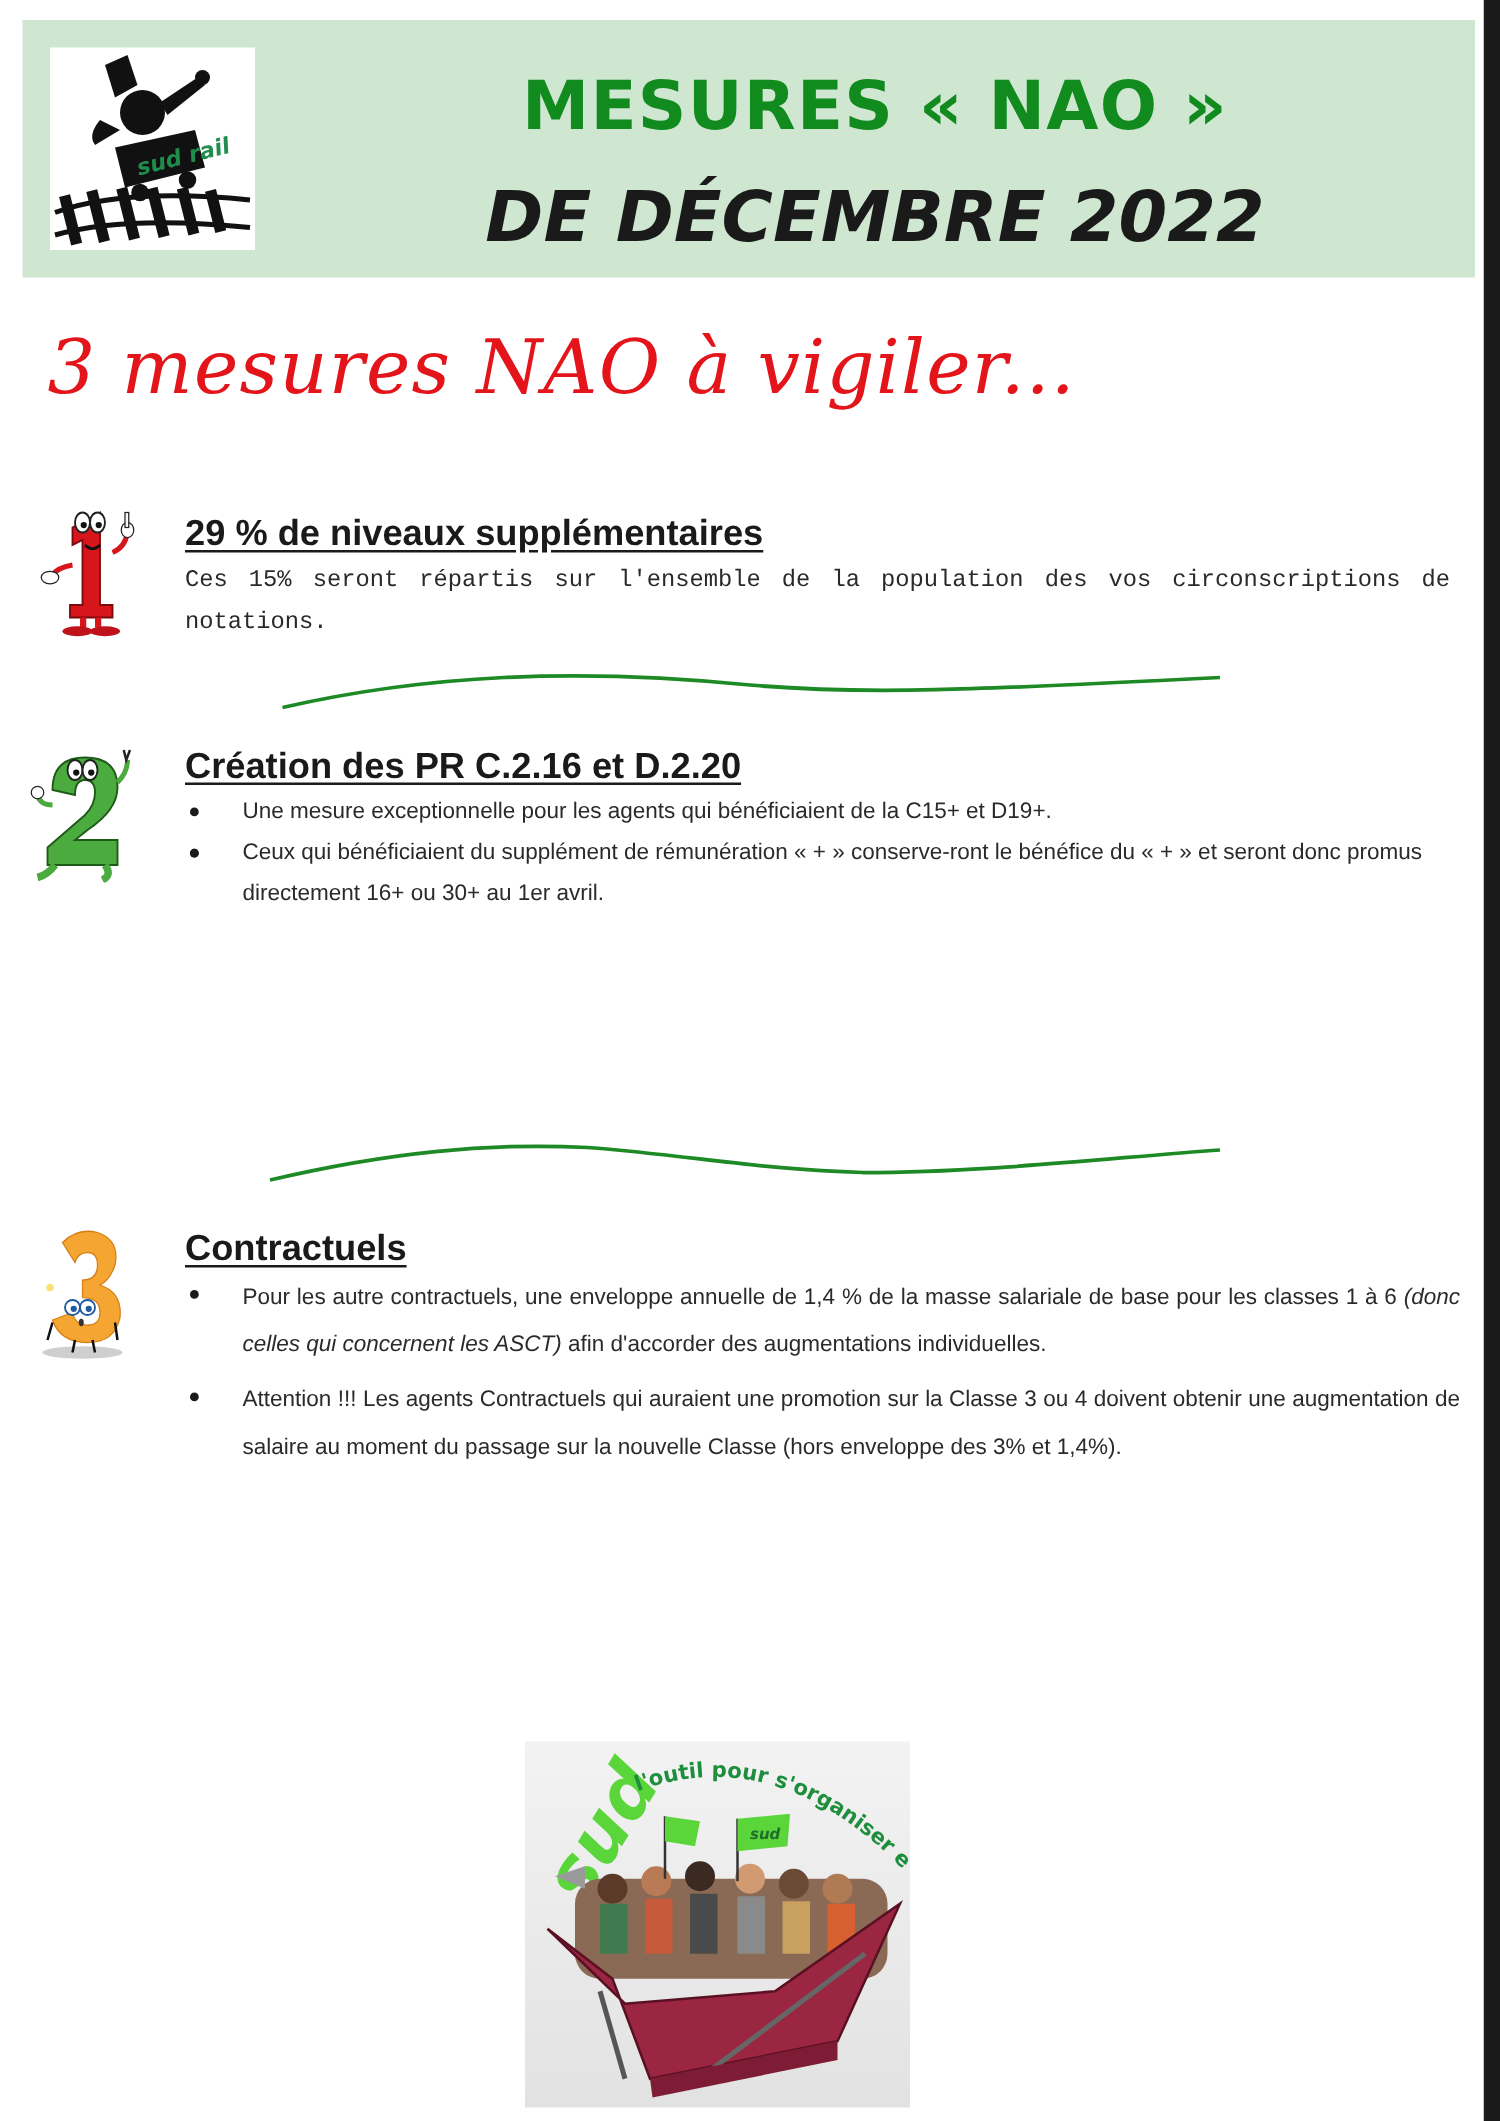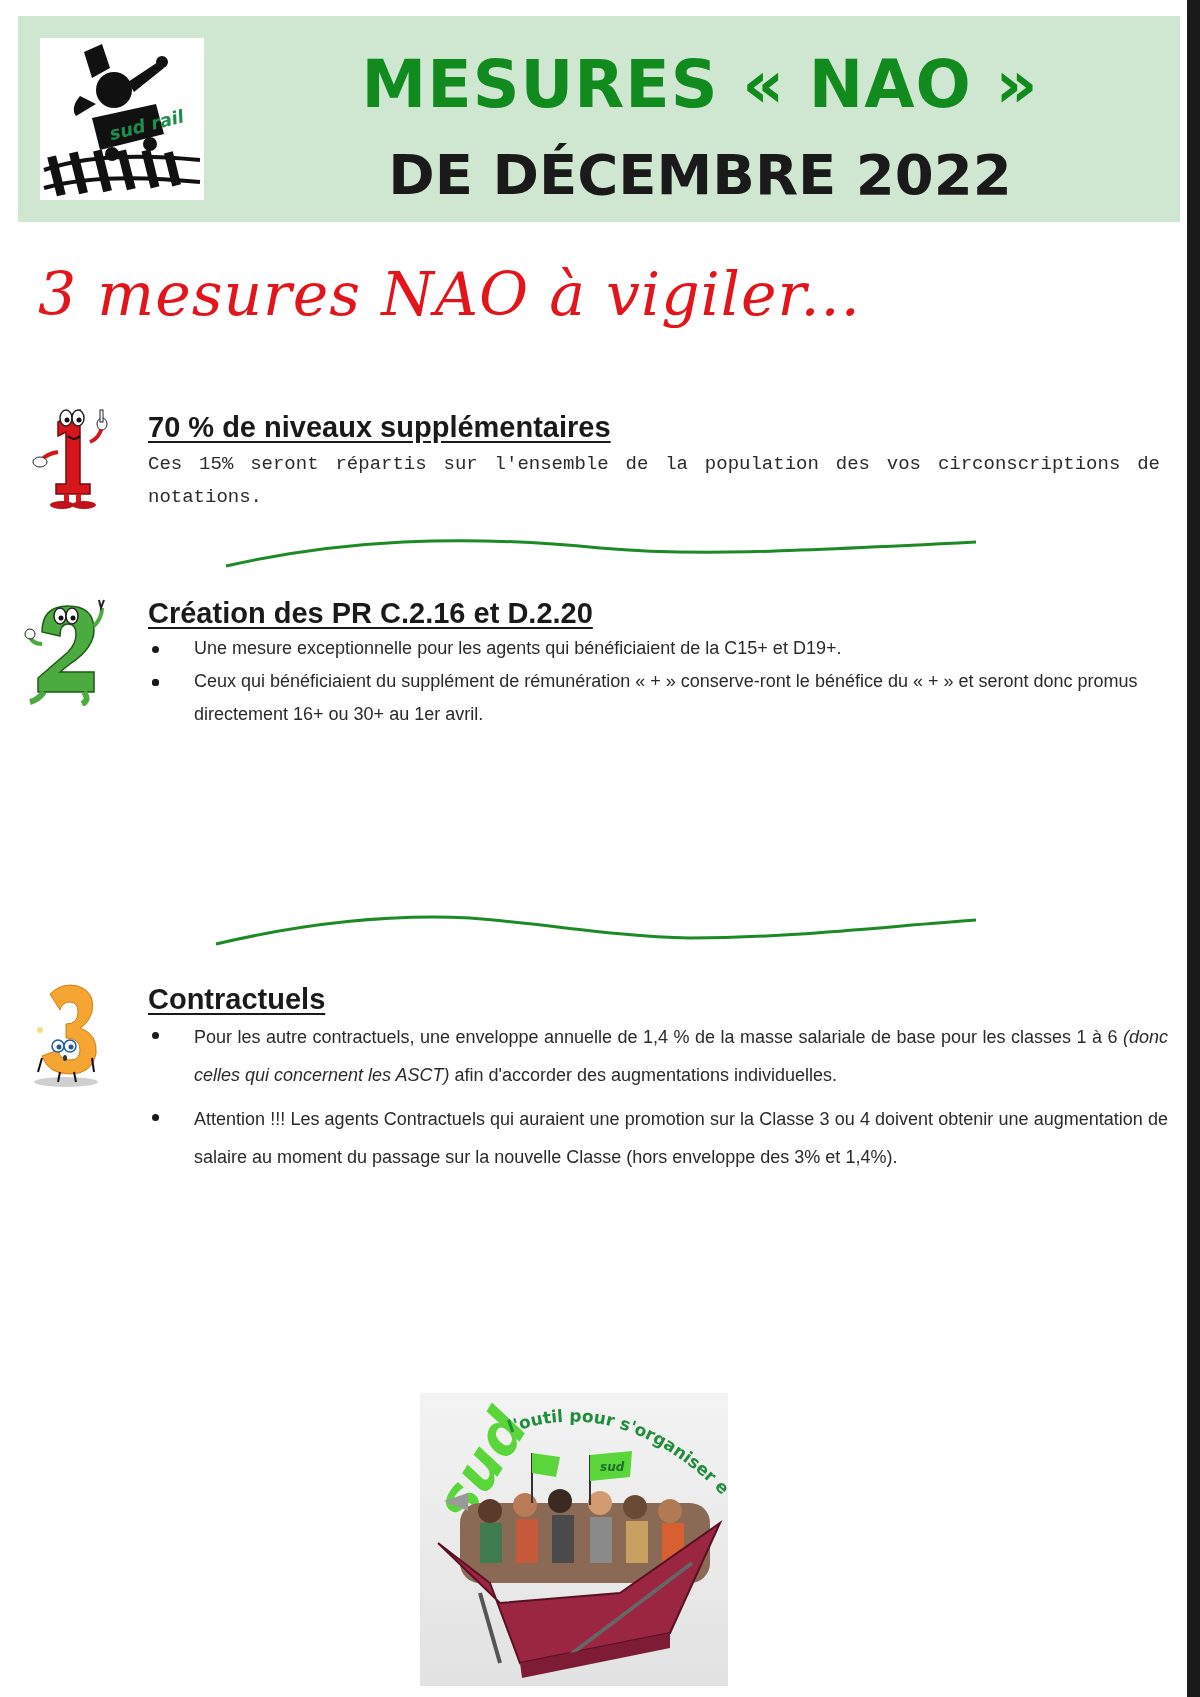--- a/index.html
+++ b/index.html
@@ -17,28 +17,29 @@
       position:absolute; left:18px; top:16px; width:1162px; height:206px;
       background:#cfe7d1;
     }
     .logo-box {
       position:absolute; left:40px; top:38px; width:164px; height:162px;
       background:#ffffff;
     }
     .header-title {
       position:absolute; left:230px; top:40px; width:940px; text-align:center;
       font-family:"DejaVu Sans", sans-serif; font-weight:bold;
-      font-size:65px; letter-spacing:1px; line-height:90px;
+      font-size:54px; letter-spacing:1px; line-height:90px;
       color:#118a1e;
     }
     .header-subtitle {
       position:absolute; left:230px; top:140px; width:940px; text-align:center;
       font-family:"DejaVu Sans", sans-serif; font-weight:bold;
       font-size:56px; line-height:70px;
       color:#1a1a1a;
+      font-style:italic;
     }
     .banner {
       position:absolute; left:38px; top:244px; width:1100px;
       font-family:"DejaVu Serif", serif; font-style:italic;
       font-size:60px; line-height:100px; color:#e4141b;
       letter-spacing:1px;
     }
     .num-icon {
       position:absolute; width:86px; height:110px;
     }
@@ -128,21 +129,21 @@
     <ellipse cx="74" cy="22" rx="5" ry="6" fill="#fff" stroke="#222"></ellipse>
     <rect x="72" y="8" width="3" height="12" fill="#fff" stroke="#222" stroke-width="1"></rect>
     <path d="M30 50 Q18 52 14 58" stroke="#d7161b" stroke-width="4" fill="none"></path>
     <ellipse cx="12" cy="60" rx="7" ry="5" fill="#fff" stroke="#222"></ellipse>
     <rect x="36" y="92" width="5" height="8" fill="#d7161b"></rect>
     <rect x="48" y="92" width="5" height="8" fill="#d7161b"></rect>
     <ellipse cx="34" cy="103" rx="12" ry="4" fill="#c0121a"></ellipse>
     <ellipse cx="56" cy="103" rx="12" ry="4" fill="#c0121a"></ellipse>
   </svg>
 </div>
-<div class="section-title" style="top:410px;">70 % de niveaux supplémentaires</div>
+<div class="section-title" style="top:410px;">29 % de niveaux supplémentaires</div>
 <div class="para" style="top:448px;">Ces 15% seront répartis sur l'ensemble de la population des vos circonscriptions de notations.</div>
 
 <svg class="wave" style="left:220px; top:532px;" width="760" height="40" viewBox="0 0 760 40">
   <path d="M6 34 C120 8 240 2 380 16 C470 24 560 20 756 10" stroke="#1d8a26" stroke-width="3" fill="none"></path>
 </svg>
 
 <div class="num-icon" style="left:24px; top:596px;">
   <svg width="86" height="110" viewBox="0 0 86 110">
     <path d="M18 36 Q18 10 44 10 Q70 10 70 34 Q70 52 46 68 L36 76 L70 76 L70 96 L14 96 L14 82 L44 56 Q52 48 52 38 Q52 28 44 28 Q36 28 36 40 Z" fill="#4cab3f" stroke="#1e5a18" stroke-width="1.5"></path>
     <ellipse cx="36" cy="20" rx="6" ry="8" fill="#fff" stroke="#222" stroke-width="1.5"></ellipse>

